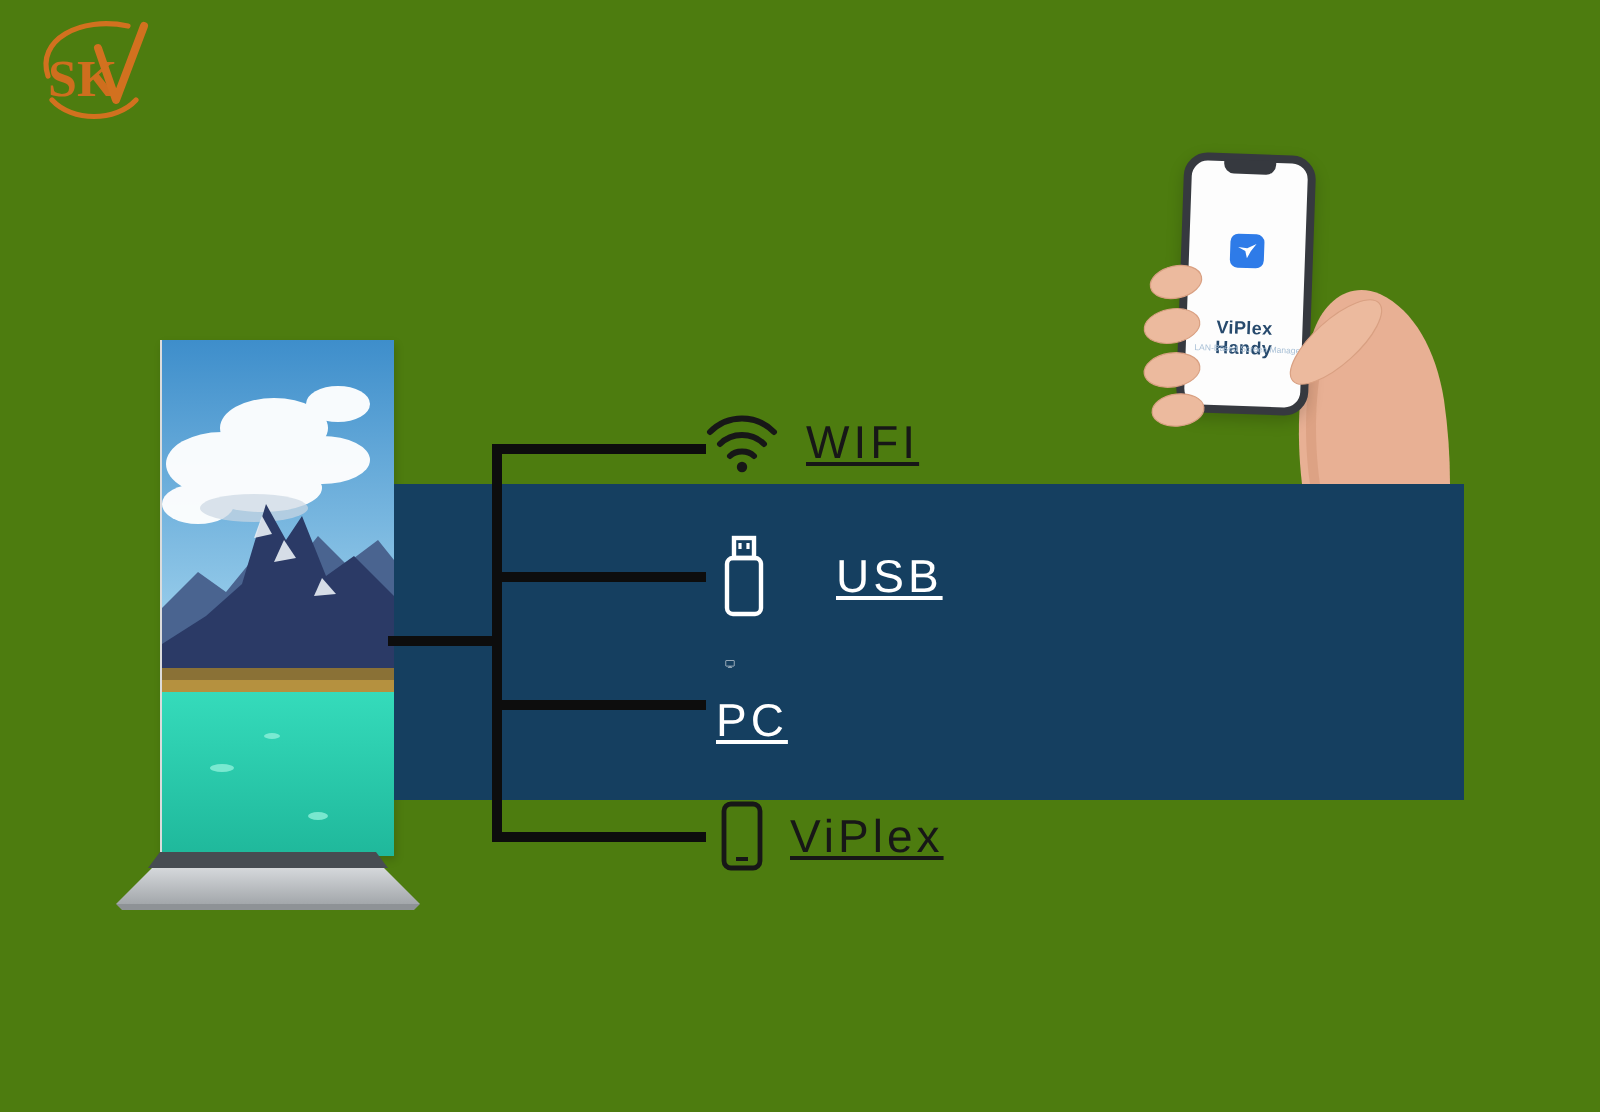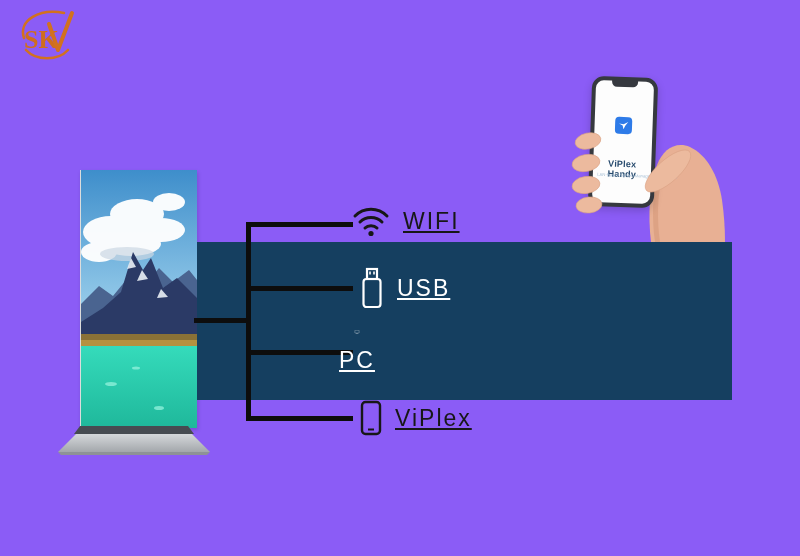--- a/index.html
+++ b/index.html
@@ -1,17 +1,17 @@
 <!DOCTYPE html>
 <html><head>
 <meta charset="utf-8">
 <style>
   html,body { margin:0; padding:0; background:#ffffff; }
   .stage {
-    position:relative; width:800px; height:556px; background:#8b5cf6;
+    position:relative; width:800px; height:556px; background:#4d7c0f;
     overflow:hidden; font-family:"Liberation Sans", sans-serif;
   }
   
   .logo { position:absolute; left:14px; top:4px; width:70px; height:62px; }
   
   .kiosk-screen {
     position:absolute; left:80px; top:170px; width:116px; height:258px;
     border-left:1px solid #dcdcdc;
     box-shadow: inset -2px 0 3px rgba(0,0,0,.35), 1px 2px 4px rgba(0,0,0,.15);
   }
@@ -30,21 +30,21 @@
   .line { position:absolute; background:#0d0d0d; }
   .v-line      { left:246px; top:222px; width:5px;  height:199px; }
   .wifi-line   { left:246px; top:222px; width:107px; height:5px; }
   .usb-line    { left:251px; top:286px; width:102px; height:5px; }
   .screen-line { left:194px; top:318px; width:53px;  height:5px; }
   .pc-line     { left:251px; top:350px; width:102px; height:5px; }
   .mobile-line { left:246px; top:416px; width:107px; height:5px; }
   
   .conn-row { position:absolute; display:flex; align-items:center; gap:13px; }
   .conn-row .conn-label { font-size:23px; letter-spacing:2px; color:#171717; white-space:nowrap;text-decoration:underline; }
-  .conn-row.light .conn-label { color:#ffffff; }
+  .conn-row.light .conn-label { color:#ffffff;margin-left:21px; }
   .row-wifi   { left:352px; top:198px; height:46px; }
   .row-usb    { left:360px; top:264px; height:48px; }
   .row-pc     { left:337px; top:330px; height:44px;flex-direction:column; }
   .row-mobile { left:360px; top:396px; height:44px; }
   .icon-dark  { stroke:#171717; }
   .icon-light { stroke:#ffffff; }
   
   .phone-wrap { position:absolute; left:555px; top:65px; width:175px; height:177px; }
   .hand-layer { position:absolute; left:0; top:0; width:175px; height:177px; pointer-events:none; }
   .hand-back  { z-index:1; }

